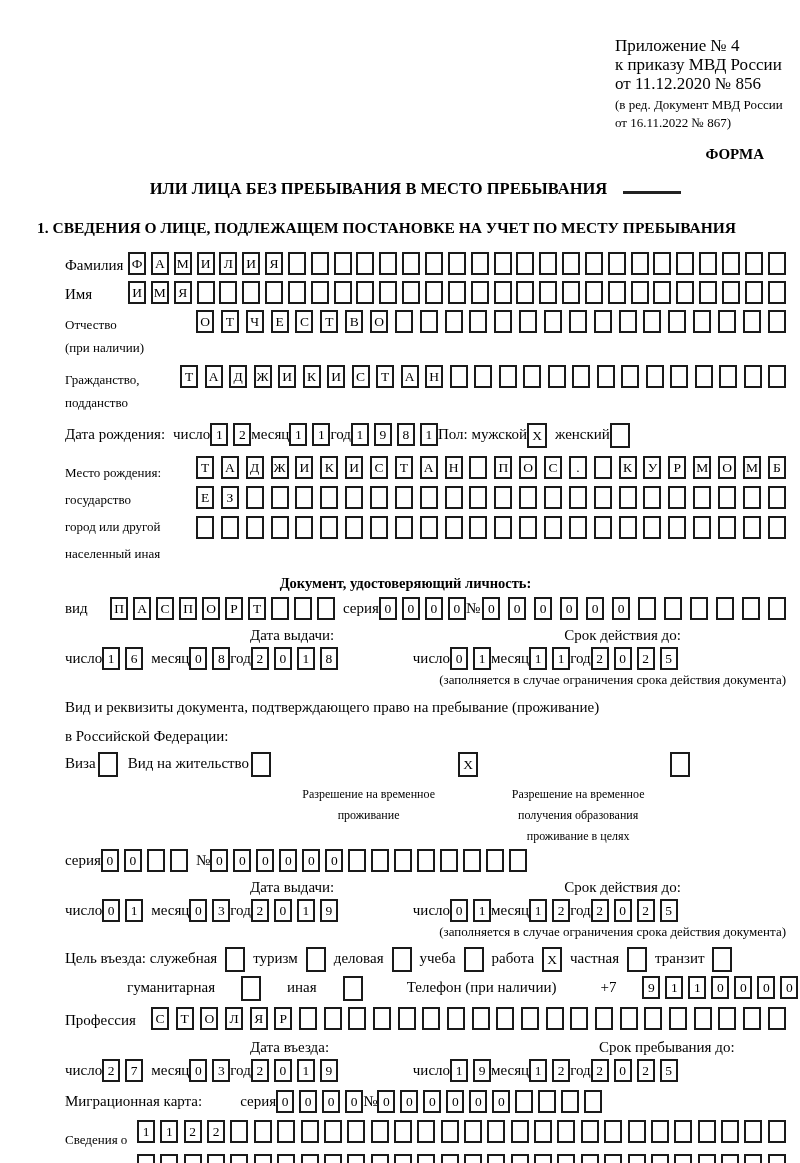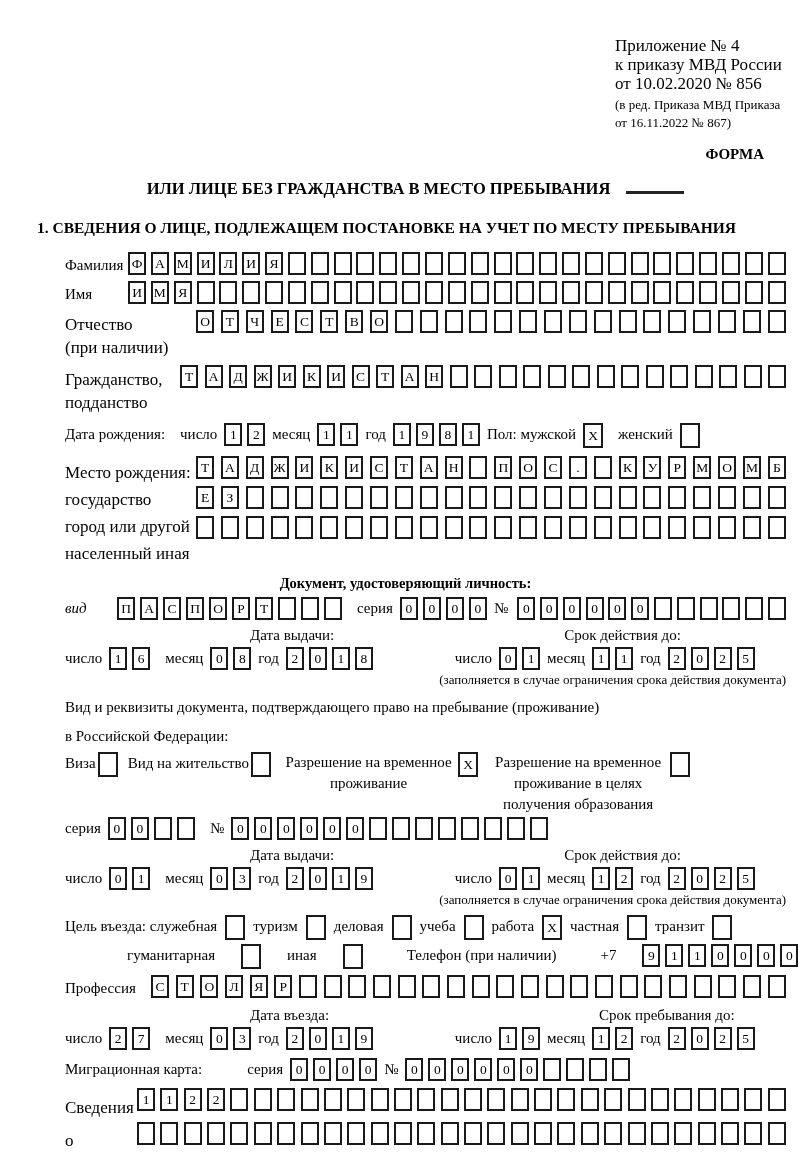--- a/index.html
+++ b/index.html
@@ -11,57 +11,57 @@
   }
   .appendix { margin-left:550px; font-size:17px; line-height:19px; }
   .appendix-note { margin-left:550px; font-size:13px; line-height:18px; margin-top:3px; }
   .form-label { text-align:right; margin-right:22px; margin-top:14px; font-weight:bold; font-size:15px; }
   .title { text-align:center; font-weight:bold; font-size:16.5px; line-height:23px; margin-top:14px; margin-left:-20px; }
   .underline { display:inline-block; width:58px; border-bottom:3px solid #222; height:14px; margin-left:16px; }
   .sec-heading { font-weight:bold; font-size:15.5px; margin-top:19px; margin-left:-28px; }
 
   .frow { display:flex; align-items:flex-start; margin-top:6px; }
   .lbl { font-size:15px; line-height:20px; flex:none; padding-top:3px; }
-  .lblcol { flex:none; font-size:17px; line-height:27px; padding-top:3px; }
+  .lblcol { flex:none; font-size:13px; line-height:27px; padding-top:3px; }
   .cells { display:flex; justify-content:space-between; flex:1; }
   .cg { display:inline-flex; gap:5px; flex:none; }
   .cell {
     width:18px; height:23px; border:2px solid #1a1a1a; flex:none;
     display:flex; align-items:center; justify-content:center;
     font-size:13.5px; background:#fff;
   }
   .cbox .cell { width:20px; height:25px; }
   .grow3 > .cellsrow { margin-bottom:7px; }
   .stack { flex:1; }
   .cellsrow { display:flex; justify-content:space-between; }
   .inline-lbl { font-size:15px; padding-top:3px; flex:none; }
-  .drow { display:flex; align-items:flex-start; gap:7px; margin-top:5px; }
+  .drow { display:flex; align-items:flex-start; margin-top:5px; }
   .center-b { text-align:center; font-weight:bold; font-size:14.5px; margin-top:8px; margin-left:-40px; }
   .datelabels { display:flex; font-size:15px; margin-top:7px; }
   .note { font-size:13px; text-align:right; margin-top:2px; }
-  .cbl { text-align:center; font-size:15px; line-height:21px; flex:none; }
-  .w63{width:63px;} .w131{width:131px;} .w115{width:115px;} .w45{width:45px;font-style:italic;}
+  .cbl { text-align:center; font-size:12px; line-height:21px; flex:none;margin-top:32px; }
+  .w63{width:63px;} .w131{width:131px;} .w115{width:115px;} .w45{width:45px;}
   .w86{width:86px;} .w72{width:72px; line-height:33px;} .ml8{margin-left:8px;}
 </style>
 </head>
 <body>
 
 <div class="appendix">
   <div>Приложение № 4</div>
   <div>к приказу МВД России</div>
-  <div>от 10.02.2020 № 856</div>
+  <div>от 11.12.2020 № 856</div>
 </div>
 <div class="appendix-note">
-  <div>(в ред. Приказа МВД Приказа</div>
+  <div>(в ред. Документ МВД России</div>
   <div>от 16.11.2022 № 867)</div>
 </div>
 <div class="form-label">ФОРМА</div>
 
 <div class="title">
-  <div><span>ИЛИ ЛИЦЕ БЕЗ ГРАЖДАНСТВА В МЕСТО ПРЕБЫВАНИЯ</span><span class="underline"></span></div>
+  <div><span>ИЛИ ЛИЦА БЕЗ ПРЕБЫВАНИЯ В МЕСТО ПРЕБЫВАНИЯ</span><span class="underline"></span></div>
 </div>
 
 <div class="sec-heading">1. СВЕДЕНИЯ О ЛИЦЕ, ПОДЛЕЖАЩЕМ ПОСТАНОВКЕ НА УЧЕТ ПО МЕСТУ ПРЕБЫВАНИЯ</div>
 
 <div class="frow" style="margin-top:15px;">
   <div class="lbl w63">Фамилия</div>
   <div class="cells">
       <span class="cell">Ф</span>
       <span class="cell">А</span>
       <span class="cell">М</span>
@@ -410,22 +410,22 @@
     </span>
   <span class="cbl ml8" style="width:175px;">
     <div>Разрешение на временное</div>
     <div>проживание</div>
   </span>
   <span class="cg cbox">
       <span class="cell">X</span>
     </span>
   <span class="cbl ml8" style="width:180px;">
     <div>Разрешение на временное</div>
+    <div>получения образования</div>
     <div>проживание в целях</div>
-    <div>получения образования</div>
   </span>
   <span class="cg cbox">
       <span class="cell"></span>
     </span>
 </div>
 
 <div class="drow" style="margin-top:2px;">
   <span class="inline-lbl">серия</span>
   <span class="cg">
       <span class="cell">0</span>

